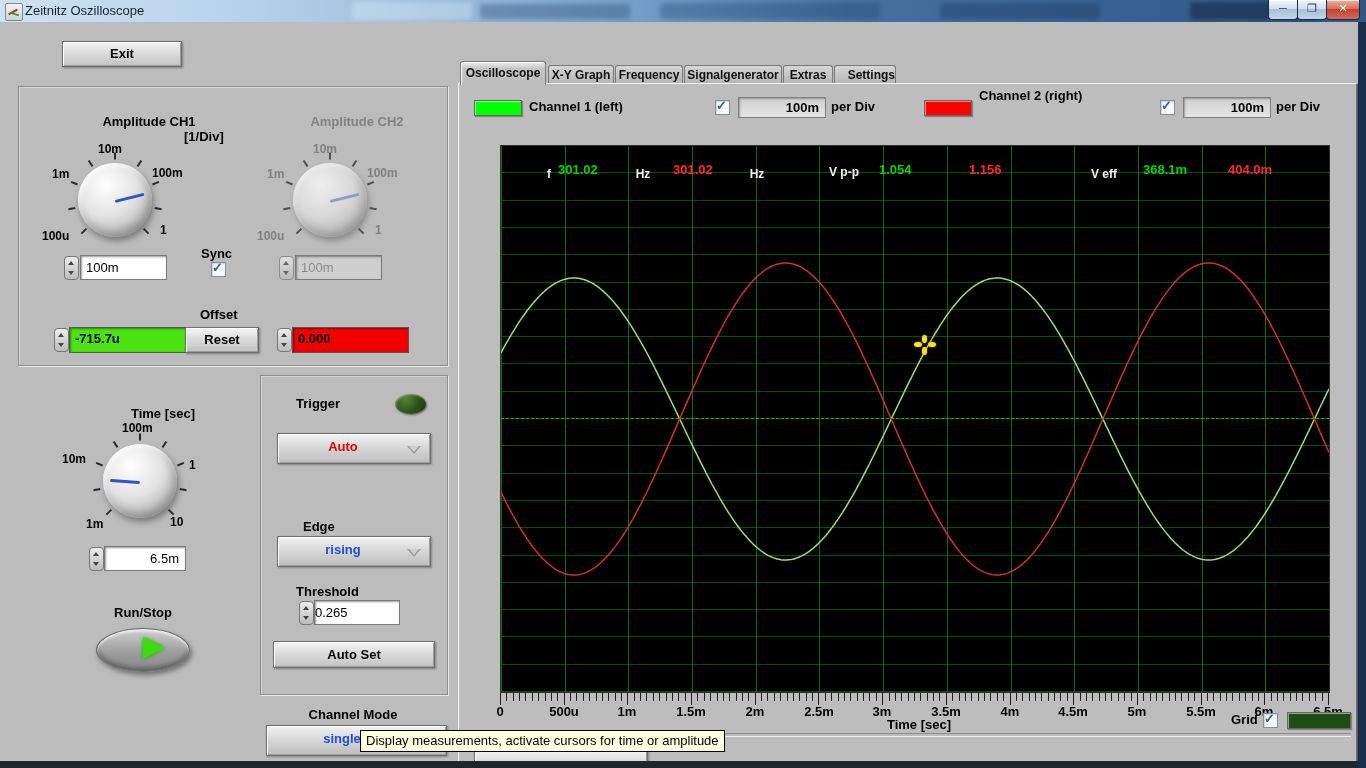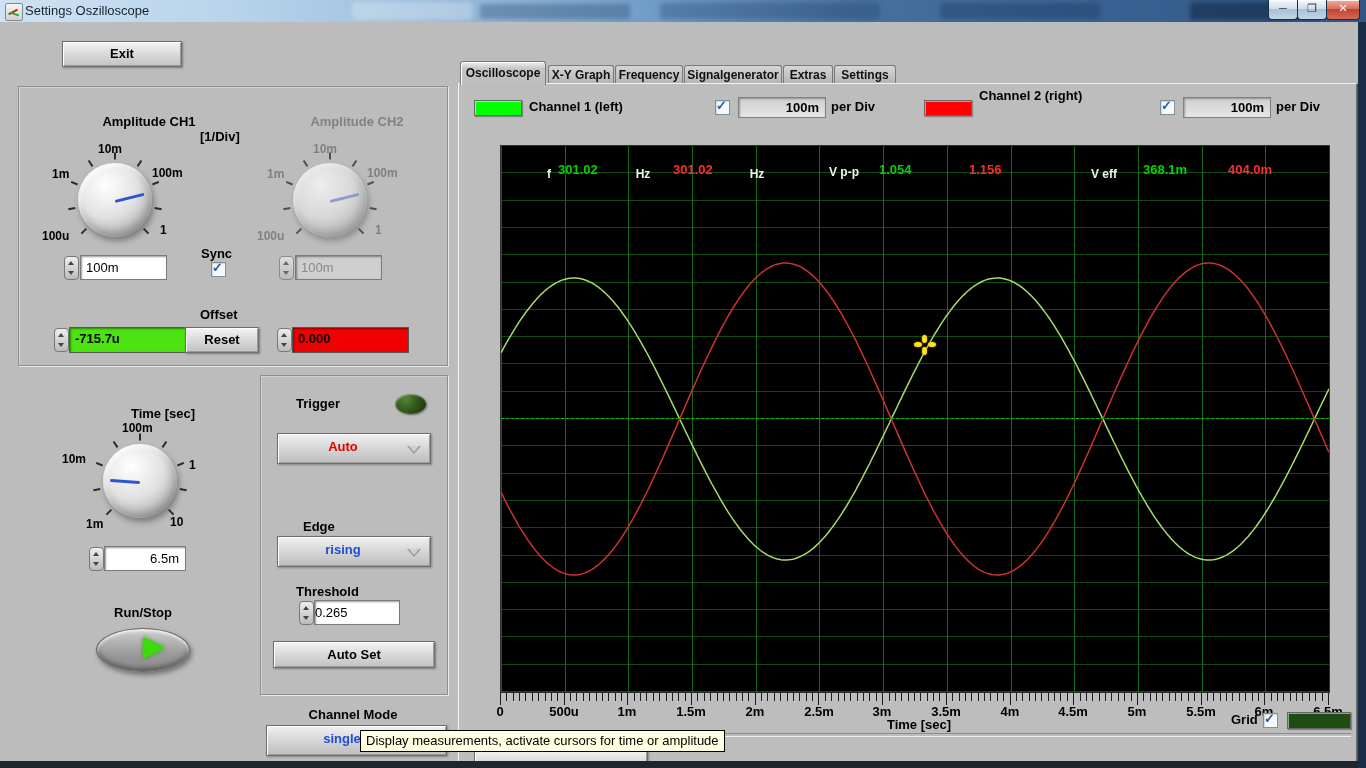--- a/index.html
+++ b/index.html
@@ -90,33 +90,33 @@
   <div id="titlebar" class="a">
     <div class="ghost" style="left:352px;top:2px;width:120px;height:18px;background:rgba(255,255,255,.25);"></div>
     <div class="ghost" style="left:480px;top:4px;width:150px;height:15px;background:rgba(40,70,110,.35);"></div>
     <div class="ghost" style="left:660px;top:3px;width:220px;height:16px;background:rgba(30,60,100,.30);"></div>
     <div class="ghost" style="left:940px;top:3px;width:160px;height:16px;background:rgba(25,50,90,.35);"></div>
     <div class="ghost" style="left:1190px;top:2px;width:130px;height:18px;background:rgba(15,30,55,.5);"></div>
     <div id="app-icon" class="a">
         <div class="ic-red"></div>
         <div class="ic-green"></div>
       </div>
-    <div id="title-text" class="a">Settings Oszilloscope</div>
+    <div id="title-text" class="a">Zeitnitz Oszilloscope</div>
     <div class="winbtn" style="left:1268px;width:28px;">─</div>
     <div class="winbtn" style="left:1297px;width:28px;">❐</div>
     <div class="winbtn" id="btn-close" style="left:1326px;width:32px;">✕</div>
   </div>
 
   <div id="mainpanel" class="a">
 
     <div class="btn a b" style="left:62px;top:19px;width:118px;height:24px;line-height:24px;">Exit</div>
 
     <div class="grpbox a" style="left:18px;top:64px;width:428px;height:278px;"></div>
     <div class="a lbl13" style="left:84px;top:92px;width:130px;text-align:center;">Amplitude CH1</div>
-    <div class="a lbl13" style="left:200px;top:107px;">[1/Div]</div>
+    <div class="a lbl13" style="left:184px;top:107px;">[1/Div]</div>
     <div class="a lbl13" style="left:287px;top:92px;width:140px;text-align:center;color:#828282;">Amplitude CH2</div>
 
     <div>
       <div class="knob a" style="left:78px;top:141px;width:74px;height:74px;">
         <div class="needle" style="transform:rotate(-14deg);"></div>
       <div class="ktick" style="transform: translate(-50%, -50%) rotate(-135deg) translateY(-44px);"></div>
           <div class="ktick" style="transform: translate(-50%, -50%) rotate(-101.25deg) translateY(-44px);"></div>
           <div class="ktick" style="transform: translate(-50%, -50%) rotate(-67.5deg) translateY(-44px);"></div>
           <div class="ktick" style="transform: translate(-50%, -50%) rotate(-33.75deg) translateY(-44px);"></div>
           <div class="ktick" style="transform: translate(-50%, -50%) rotate(0deg) translateY(-44px);"></div>
@@ -216,21 +216,21 @@
     <div class="a lbl13" style="left:296px;top:562px;">Threshold</div>
     <div class="spin a" style="left:299px;top:579px;"></div>
     <div class="inp a" style="left:314px;top:578px;width:84px;height:23px;line-height:23px;">0.265</div>
     <div class="btn a b" style="left:273px;top:619px;width:160px;height:25px;line-height:25px;">Auto Set</div>
 
     <div class="tab active" style="left:460px;width:84px;">Oscilloscope</div>
     <div class="tab" style="left:548px;width:64px;">X-Y Graph</div>
     <div class="tab" style="left:615px;width:66px;">Frequency</div>
     <div class="tab" style="left:684px;width:96px;">Signalgenerator</div>
     <div class="tab" style="left:783px;width:48px;">Extras</div>
-    <div class="tab" style="left:834px;width:60px;">Settings</div>
+    <div class="tab" style="left:834px;width:60px;text-align:right;">Settings</div>
 
     <div id="tabpage" class="a">
 
       <div class="swatch a" style="left:15px;top:16px;width:46px;height:14px;background:#00ff00;"></div>
       <div class="a lbl13" style="left:70px;top:15px;">Channel 1 (left)</div>
       <div class="cb on a" style="left:256px;top:16px;"></div>
       <div class="pdivbox a" style="left:279px;top:13px;width:80px;height:19px;">100m</div>
       <div class="a lbl13" style="left:372px;top:15px;">per Div</div>
 
       <div class="swatch a" style="left:465px;top:16px;width:46px;height:14px;background:#ff0000;"></div>

